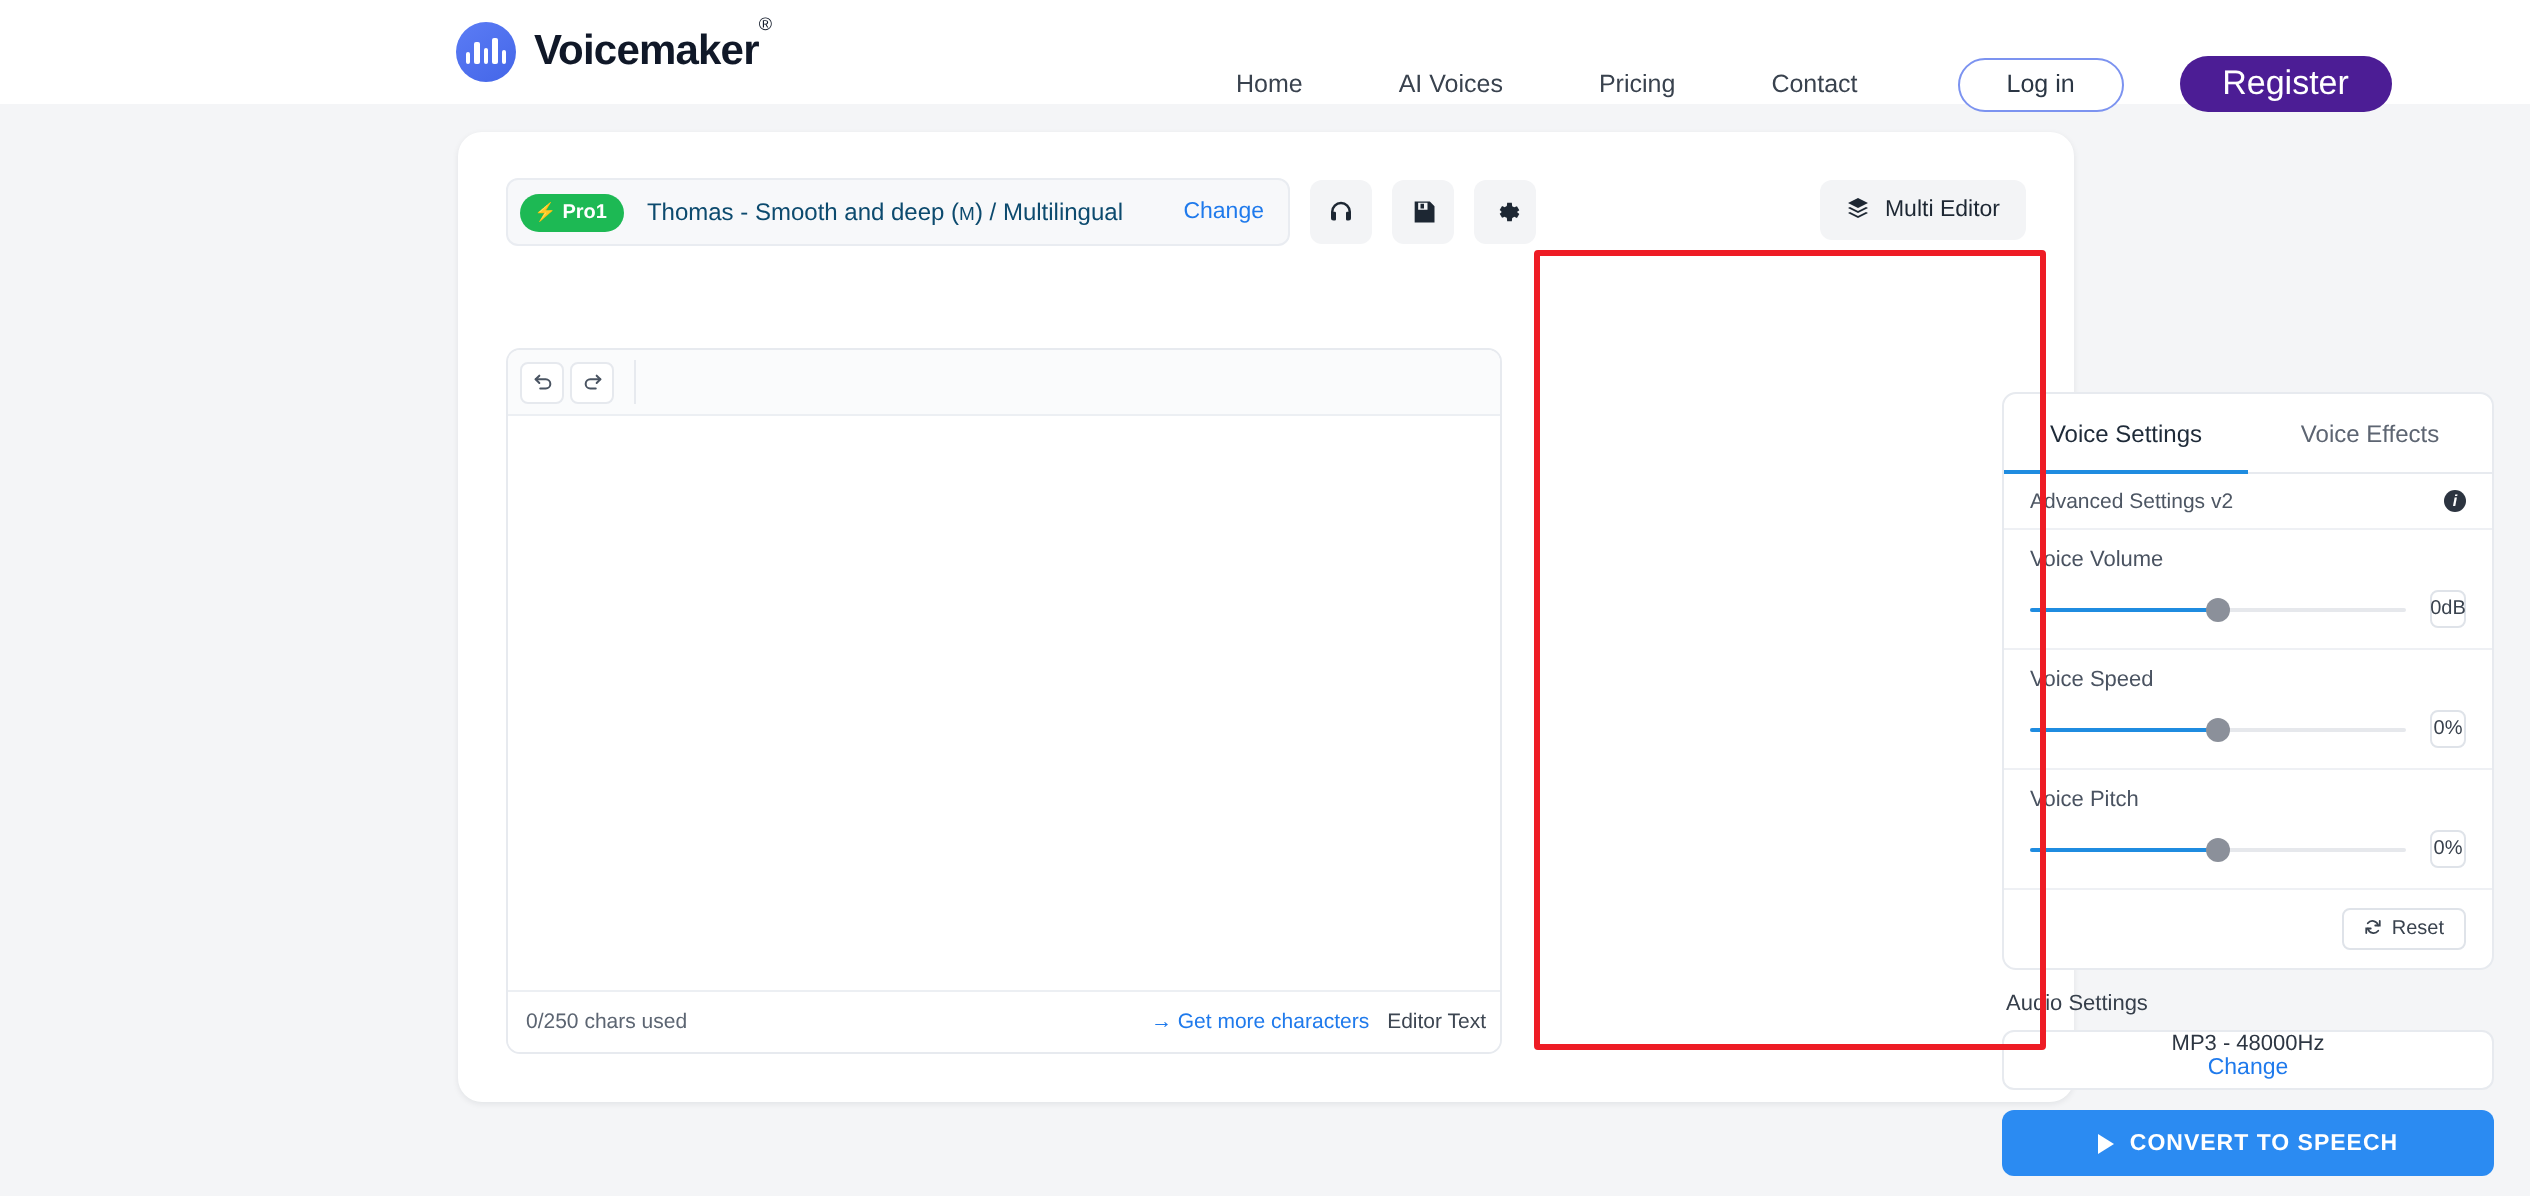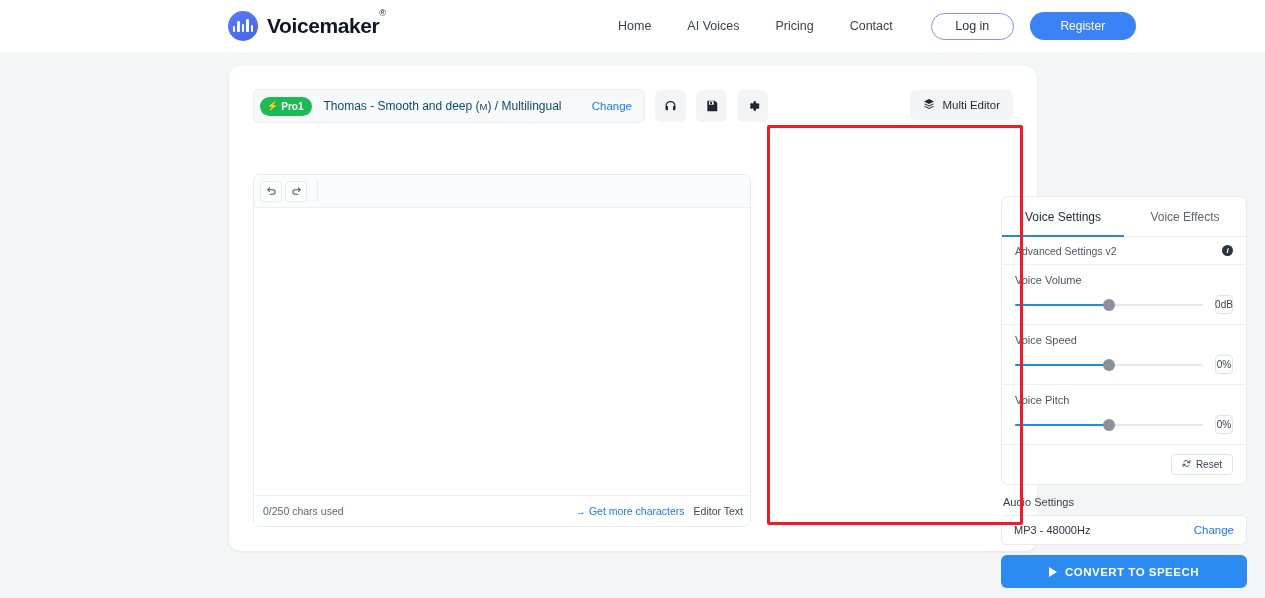--- a/index.html
+++ b/index.html
@@ -32,38 +32,38 @@
   .brand-mark i:nth-child(3) { height: 8px; }
   .brand-mark i:nth-child(4) { height: 13px; }
   .brand-mark i:nth-child(5) { height: 7px; }
   .brand-name {
     font-size: 21px; font-weight: bold; color: #101828; letter-spacing: -0.4px;
     position: relative;
   }
   .brand-name sup { font-size: 9px; font-weight: normal; top: -9px; position: relative; }
 
   .main-nav {
-    position: absolute; left: 600px; top: 0; height: 52px;
-    display: flex; align-items: center; gap: 0;
+    position: absolute; left: 600px; top: 16px; height: 52px;
+    display: flex; align-items: center; gap: 12px;
   }
   .nav-link {
     font-size: 12.5px; color: #39424e; padding: 0 18px; text-decoration: none;
     white-space: nowrap;
   }
   .btn-login {
     margin-left: 20px;
     width: 83px; height: 27px; border-radius: 14px;
     border: 1px solid #7c93f0; background: #fff; color: #2b3644;
     font-size: 12.5px; font-family: inherit; cursor: pointer;
   }
   .btn-register {
     margin-left: 16px;
     width: 106px; height: 28px; border-radius: 14px;
-    border: none; background: #3b82f6; color: #fff;
-    font-size: 12px; font-family: inherit; cursor: pointer;
+    border: none; background: #4c1d95; color: #fff;
+    font-size: 17px; font-family: inherit; cursor: pointer;
   }
 
   
   .app-card {
     position: absolute; left: 229px; top: 66px;
     width: 808px; height: 485px;
     background: #fff; border-radius: 12px;
     box-shadow: 0 1px 3px rgba(16,24,40,.08);
   }
 
@@ -190,22 +190,23 @@
     height: 21px; padding: 0 10px; border: 1px solid #dfe3e9; border-radius: 4px;
     background: #fff; cursor: pointer; font-family: inherit;
     display: flex; align-items: center; gap: 5px;
     font-size: 10px; color: #39424e;
   }
 
   .audio-section { margin-top: 11px; }
   .audio-title { font-size: 11px; color: #363f4b; padding: 0 2px 7px 2px; }
   .audio-box {
     height: 30px; background: #fff; border: 1px solid #e7eaef; border-radius: 6px;
-    display: flex; align-items: center; justify-content: space-between;
+    display: flex; align-items: center; justify-content: flex-start;
     padding: 0 12px;
+    flex-direction: column;
   }
   .audio-format { font-size: 11px; color: #2d3642; }
   .convert-btn {
     margin-top: 10px; width: 100%; height: 33px; border: none; border-radius: 6px;
     background: #2b8bf2; color: #fff; cursor: pointer; font-family: inherit;
     font-size: 11.5px; font-weight: bold; letter-spacing: .5px;
     display: flex; align-items: center; justify-content: center; gap: 8px;
   }
   .play-tri {
     width: 0; height: 0; border-left: 8px solid #fff;

